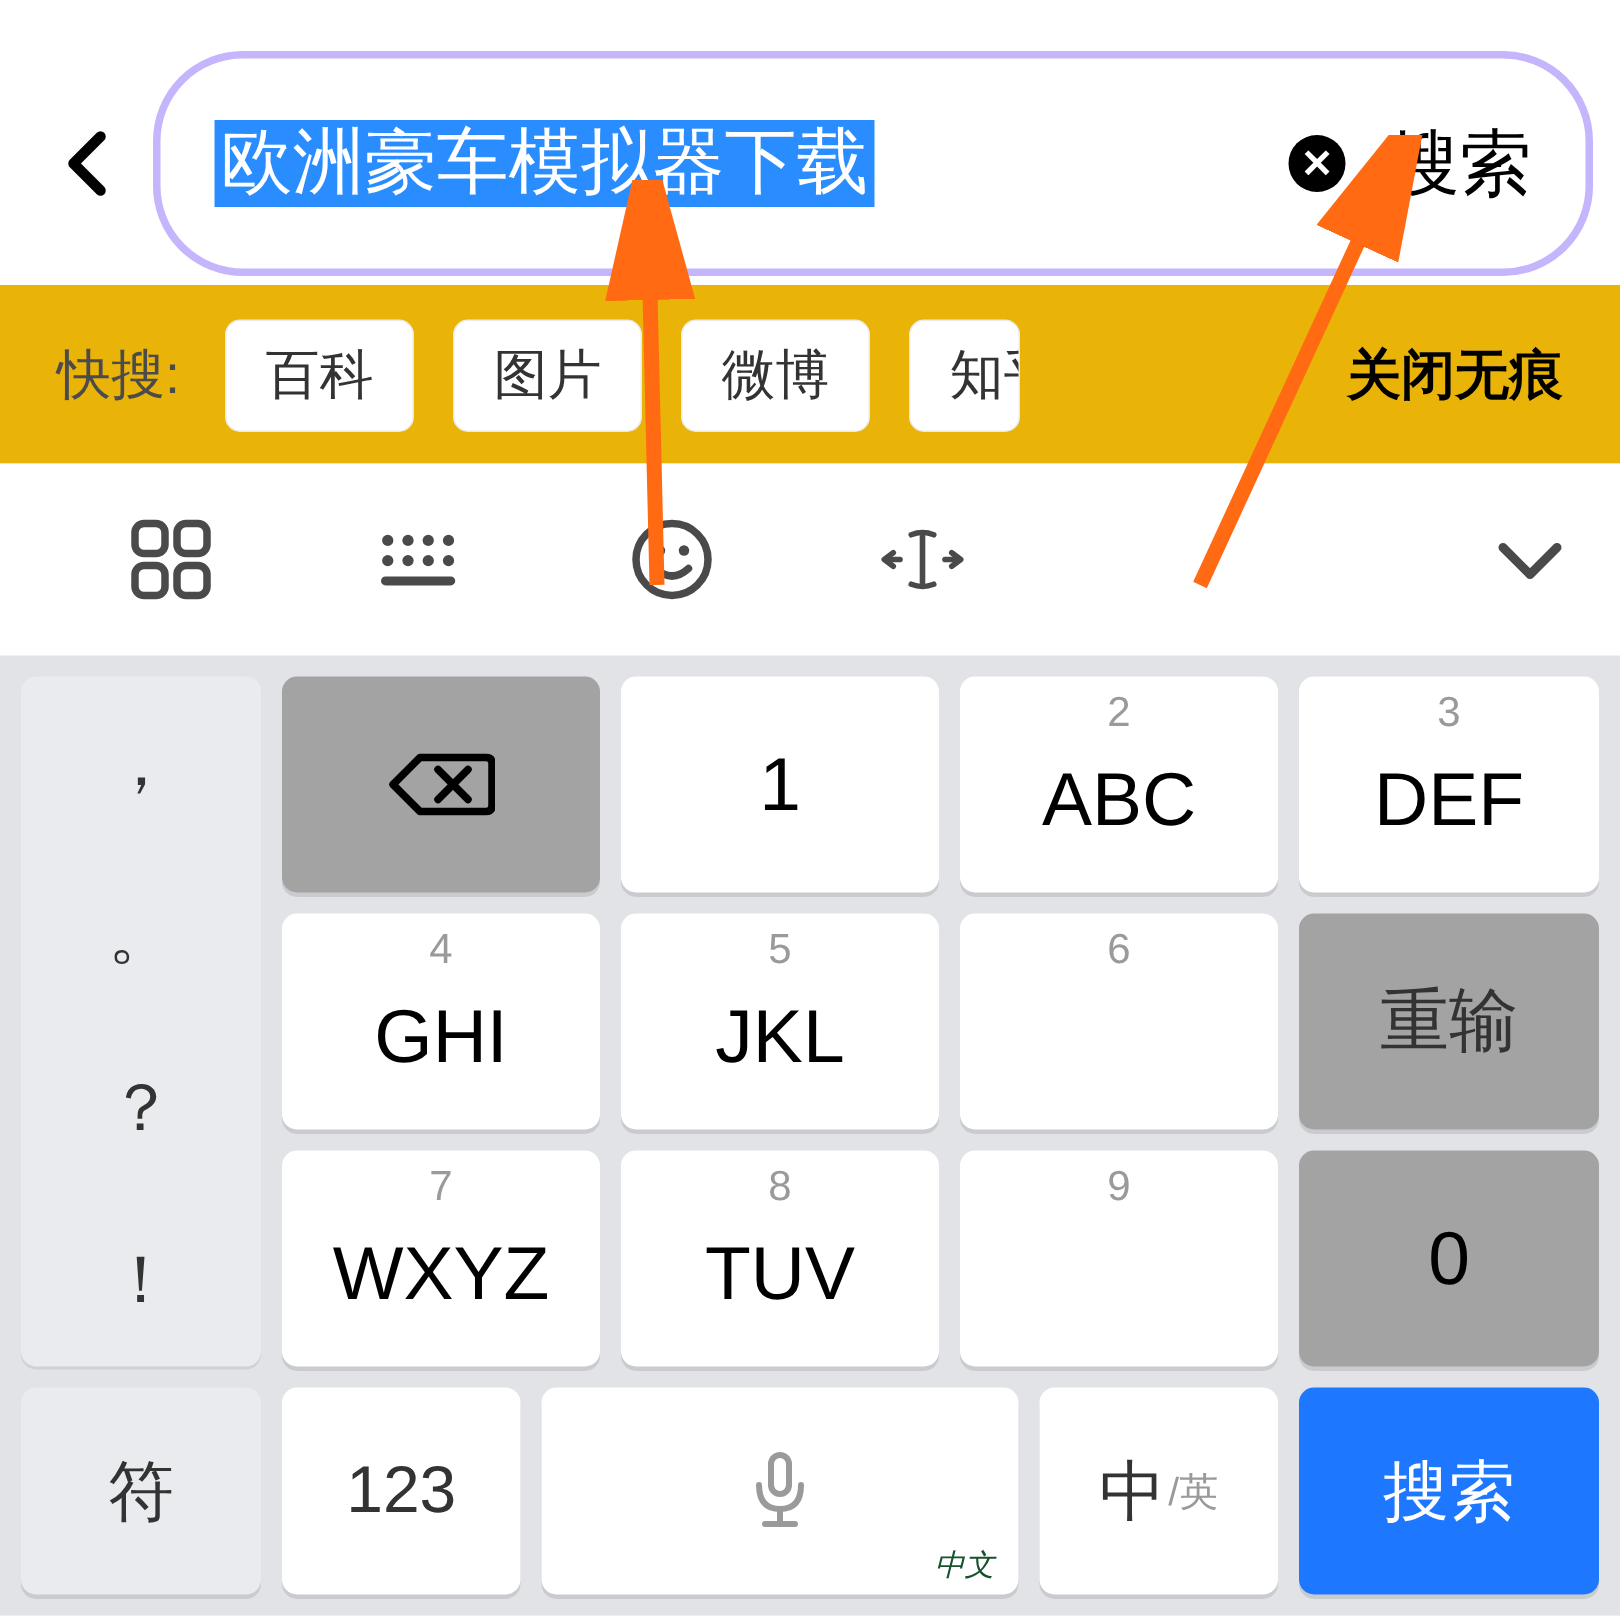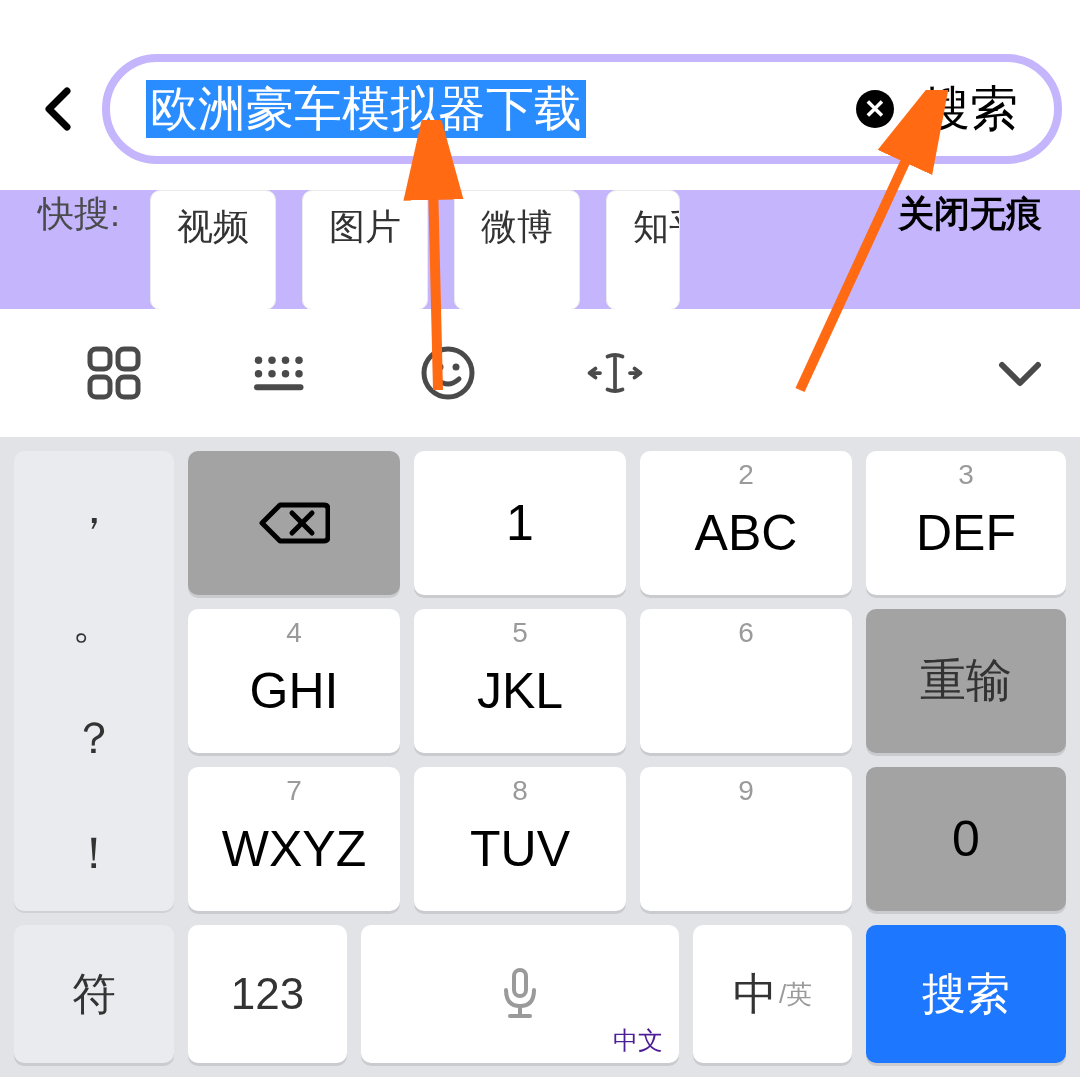--- a/index.html
+++ b/index.html
@@ -14,22 +14,22 @@
     background: #fff;
   }
   .back-btn {
     width: 80px; height: 80px;
     display: flex; align-items: center; justify-content: center;
     font-size: 40px; font-weight: 700;
     margin-right: 4px;
   }
   .search-box {
     flex: 1;
-    height: 110px;
-    border: 8px solid #c4b5fd;
+    height: 150px;
+    border: 5px solid #c4b5fd;
     border-radius: 60px;
     display: flex;
     align-items: center;
     padding: 0 36px;
   }
   .search-input-wrap {
     display: flex; align-items: center;
     flex: 1;
   }
   .search-text {
@@ -52,23 +52,24 @@
   }
   .search-action {
     font-size: 48px;
     color: #000;
     font-weight: 400;
   }
 
   
   .quick-row {
     display: flex;
+    align-items: center;
     padding: 0 38px;
     height: 120px;
-    background: #c4b5fd;
+    background: #eab308;
     gap: 26px;
   }
   .quick-label {
     font-size: 36px;
     color: #4b4b4b;
     margin-right: 4px;
   }
   .quick-chip {
     background: #fff;
     border: 1px solid #eaeaea;
@@ -177,21 +178,21 @@
     display: flex;
     align-items: center; justify-content: center;
     font-size: 44px;
     color: #333;
     box-shadow: 0 3px 0 rgba(0,0,0,0.10);
     position: relative;
   }
   .bkey-white { background:#fff; }
   .bkey-primary { background:#1e78ff; color:#fff; }
   .lang-sub { font-size:26px; color:#9a9a9a; margin-left:2px; }
-  .space-sub { position:absolute; bottom:6px; right:16px; font-size:25px; color:#4c1d95; }
+  .space-sub { position:absolute; bottom:6px; right:16px; font-size:20px; color:#14532d;font-style:italic; }
 
   
   .arrow {
     position: absolute;
     pointer-events: none;
   }
   .arrow svg { display:block; }
 </style>
 </head>
 <body>
@@ -208,21 +209,21 @@
     </div>
     <div class="clear-btn">
       <span>✕</span>
     </div>
     <div class="search-action">搜索</div>
   </div>
 </div>
 
 <div class="quick-row">
   <div class="quick-label">快搜:</div>
-  <div class="quick-chip">视频</div>
+  <div class="quick-chip">百科</div>
   <div class="quick-chip">图片</div>
   <div class="quick-chip">微博</div>
   <div class="quick-chip" style="width:74px;overflow:hidden;white-space:nowrap;">知乎</div>
   <div class="quick-tail">关闭无痕</div>
 </div>
 
 <div class="kbd">
 
   <div class="kbd-toolbar">
     <div>

